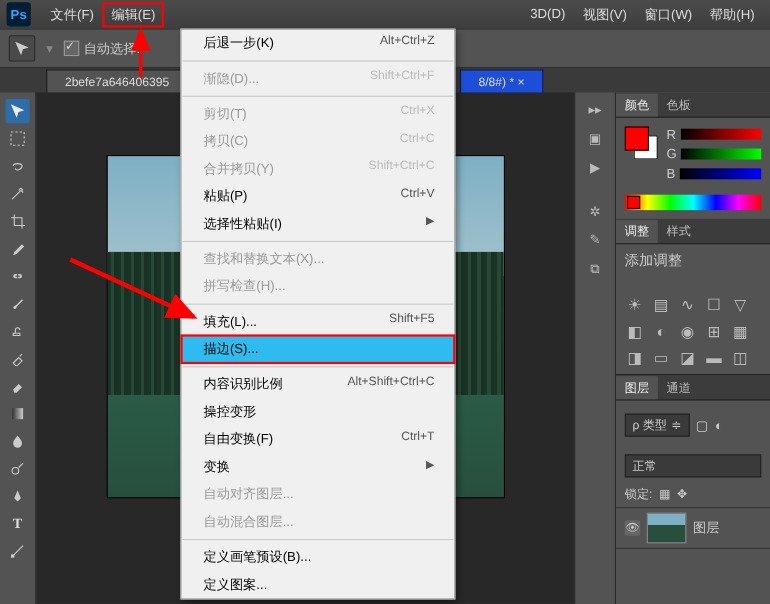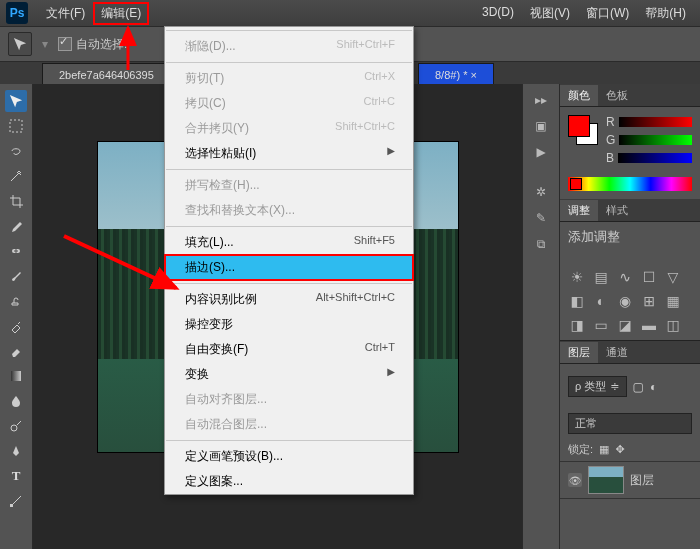--- a/index.html
+++ b/index.html
@@ -295,48 +295,56 @@
         <div class="layer-row">
           <div class="eye">👁</div>
           <div class="thumb"></div>
           <span>图层</span>
         </div>
       </div>
     </div>
   </div>
 
   <div class="dropdown" id="dropdown">
+      <div class="dd-item">
+        <span>后退一步(K)</span>
+        <span class="sht">Alt+Ctrl+Z</span>
+      </div>
       <div class="dd-sep"></div>
       <div class="dd-item disabled">
         <span>渐隐(D)...</span>
         <span class="sht">Shift+Ctrl+F</span>
       </div>
       <div class="dd-sep"></div>
       <div class="dd-item disabled">
         <span>剪切(T)</span>
         <span class="sht">Ctrl+X</span>
       </div>
       <div class="dd-item disabled">
         <span>拷贝(C)</span>
         <span class="sht">Ctrl+C</span>
       </div>
       <div class="dd-item disabled">
         <span>合并拷贝(Y)</span>
         <span class="sht">Shift+Ctrl+C</span>
       </div>
       <div class="dd-item">
+        <span>粘贴(P)</span>
+        <span class="sht">Ctrl+V</span>
+      </div>
+      <div class="dd-item">
         <span>选择性粘贴(I)</span>
         <span class="arrow">▶</span>
       </div>
       <div class="dd-sep"></div>
       <div class="dd-item disabled">
+        <span>查找和替换文本(X)...</span>
+      </div>
+      <div class="dd-item disabled">
         <span>拼写检查(H)...</span>
-      </div>
-      <div class="dd-item disabled">
-        <span>查找和替换文本(X)...</span>
       </div>
       <div class="dd-sep"></div>
       <div class="dd-item">
         <span>填充(L)...</span>
         <span class="sht">Shift+F5</span>
       </div>
       <div class="dd-item highlight" style="outline: rgb(255, 0, 0) solid 2px; outline-offset: -1px;">
         <span>描边(S)...</span>
       </div>
       <div class="dd-sep"></div>

